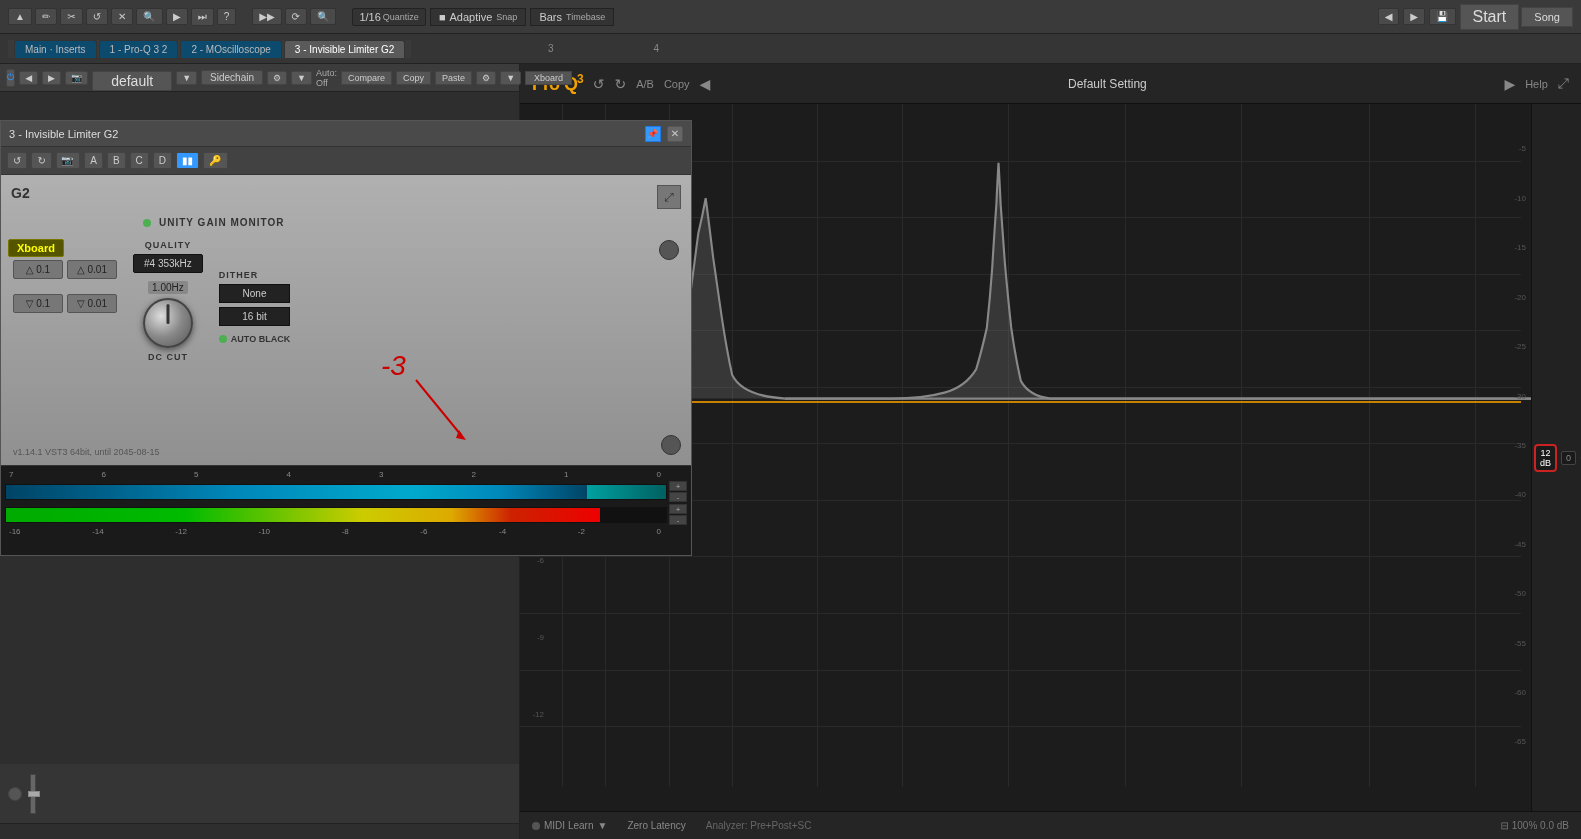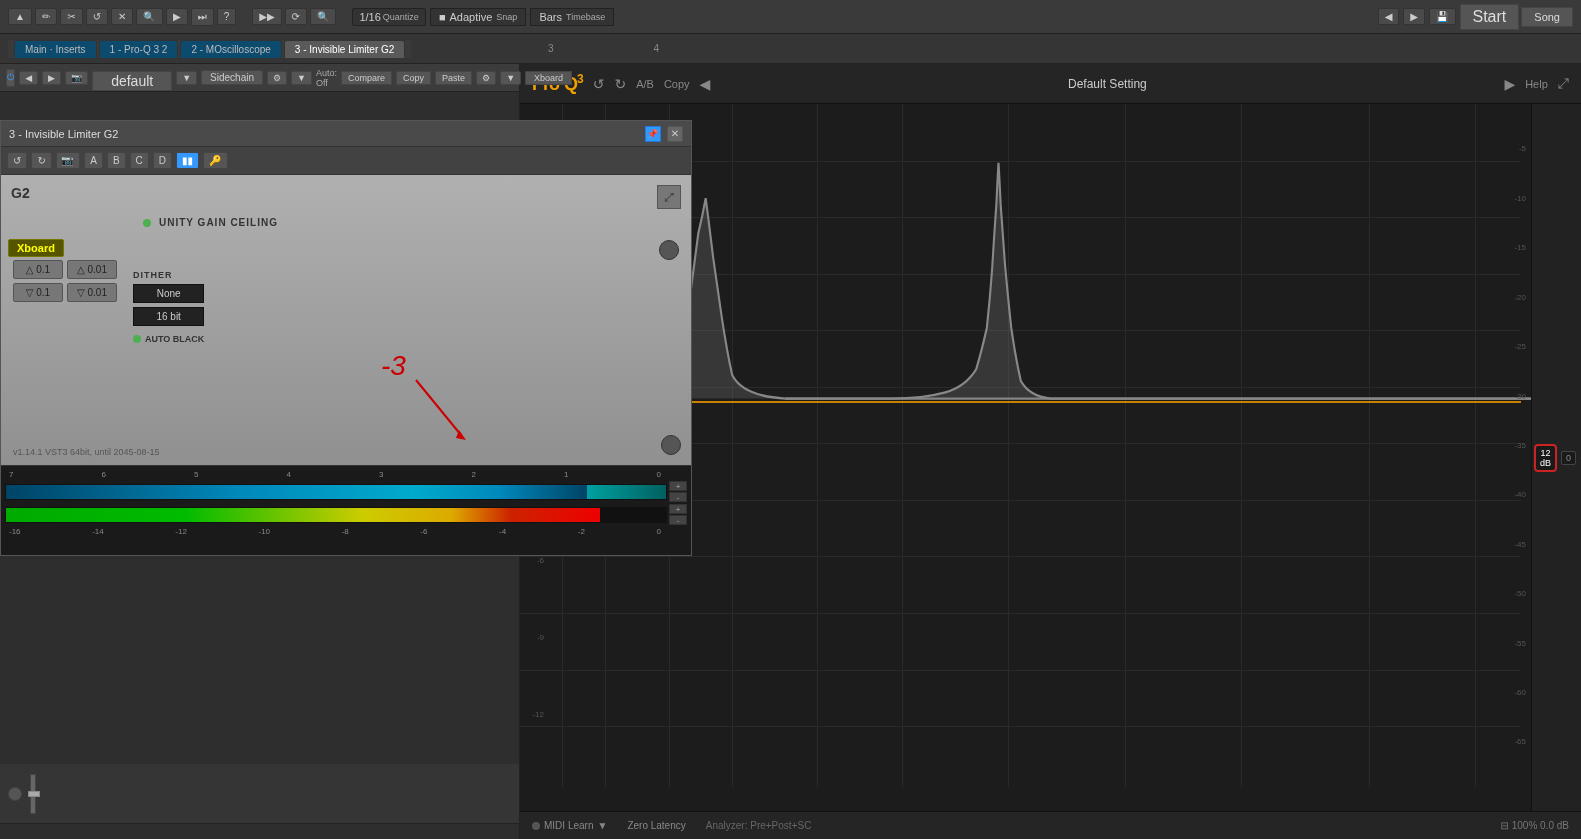--- a/index.html
+++ b/index.html
@@ -209,21 +209,21 @@
       color: #333;
       text-align: center;
       font-weight: bold;
       letter-spacing: 1px;
     }
 
     
     .adj-buttons {
       display: flex;
       flex-direction: column;
-      gap: 4px;
+      gap: 15px;
       margin-top: 20px;
     }
     .adj-btn-row { display: flex; gap: 4px; }
     .adj-btn {
       background: #777;
       border: 1px solid #555;
       color: #222;
       padding: 3px 8px;
       font-size: 10px;
       cursor: pointer;
@@ -725,37 +725,50 @@
         <button class="pt-btn">🔑</button>
       </div>
 
       <div class="limiter-body" style="min-height:290px;">
         <div style="position:absolute; top:10px; left:10px; font-size:14px; font-weight:bold; color:#333;">G2</div>
 
         <div class="expand-btn">⤢</div>
 
         <div style="display:flex; align-items:center; gap:8px; margin-top:30px; margin-left:130px;">
           <div class="unity-dot"></div>
-          <span style="font-size:10px; color:#333; font-weight:bold; letter-spacing:1px;">UNITY GAIN CEILING</span>
+          <span style="font-size:10px; color:#333; font-weight:bold; letter-spacing:1px;">UNITY GAIN MONITOR</span>
         </div>
 
         <div style="display:flex; align-items:flex-start; gap:16px; margin-top:12px;">
 
           <div class="adj-buttons">
             <div class="adj-btn-row">
               <button class="adj-btn">△ 0.1</button>
               <button class="adj-btn">△ 0.01</button>
             </div>
             <div class="adj-btn-row">
               <button class="adj-btn">▽ 0.1</button>
               <button class="adj-btn">▽ 0.01</button>
             </div>
           </div>
 
 
+          <div style="display:flex; flex-direction:column; gap:8px; align-items:center;">
+
+            <div class="quality-section">
+              <span class="quality-label">QUALITY</span>
+              <div class="quality-display">#4  353kHz</div>
+            </div>
+
+            <div class="dc-cut-section">
+              <span class="knob-value">1.00Hz</span>
+              <div class="knob" style="width:50px;height:50px;"></div>
+              <span class="knob-sub-label">DC CUT</span>
+            </div>
+          </div>
 
           <div class="dither-section">
             <span class="dither-label">DITHER</span>
             <button class="dither-btn">None</button>
             <button class="dither-btn">16 bit</button>
             <div class="auto-black">
               <div class="auto-black-dot"></div>
               <span class="auto-black-label">AUTO BLACK</span>
             </div>
           </div>

